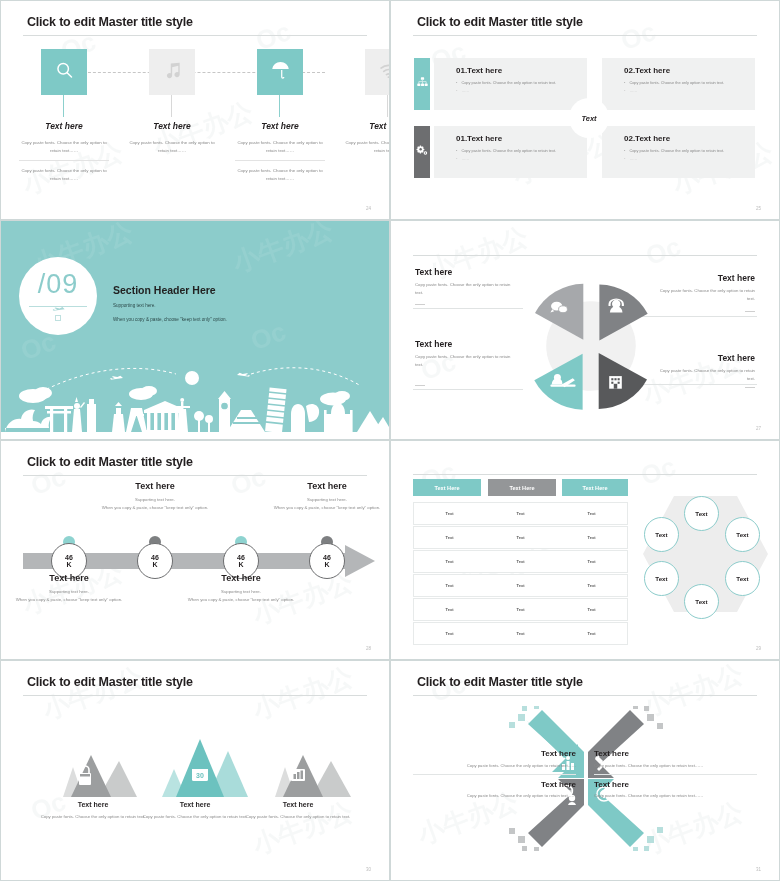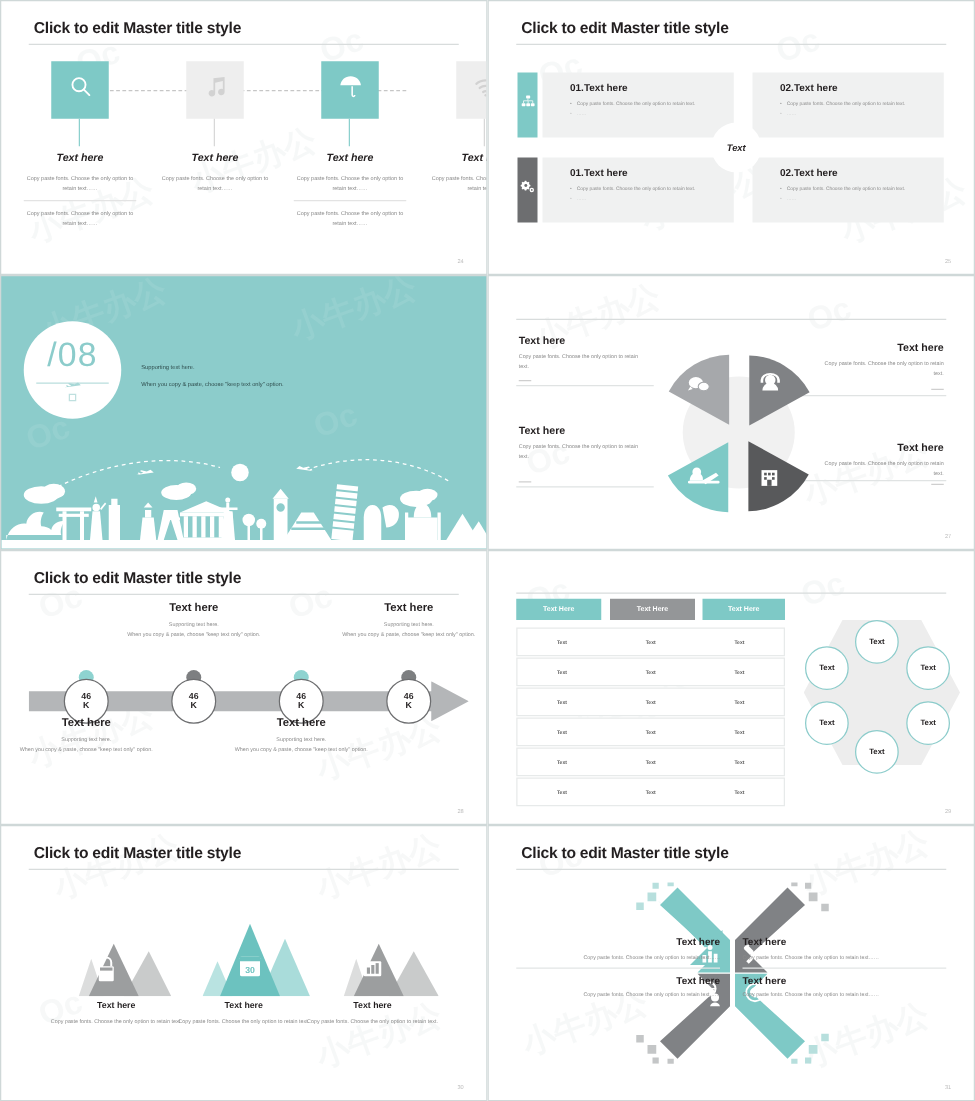--- a/index.html
+++ b/index.html
@@ -274,31 +274,32 @@
 
   <div class="slide s3">
     <div class="wm">
       <span style="left:30px;top:10px;color:#fff;">小牛办公</span>
         <span style="left:230px;top:8px;color:#fff;">小牛办公</span>
       <span style="left:20px;top:110px;color:#fff;">Oc</span>
         <span style="left:250px;top:100px;color:#fff;">Oc</span>
     </div>
 
     <div class="s3-circle">
-      <div class="s3-num">/08</div>
+      <div class="s3-num">/09</div>
       <div class="s3-line"></div>
       <div class="s3-plane">
         <svg width="16" height="10" viewBox="0 0 24 14" fill="#a7d7d6">
             <path d="M2 8.4l20-2.6-3.4-3.2-4.2 2-6.2-1.2-1.6.7 4 2.2-3 .8-2.2-1.2-1.3.5 1.4 1.6z"></path>
           </svg>
       </div>
       <div class="s3-hex"></div>
     </div>
 
     <div class="s3-txt">
+      <h2>Section Header Here</h2>
       <p>Supporting text here.</p>
       <p>When you copy &amp; paste, choose "keep text only" option.</p>
     </div>
 
     <div class="s3-city">
       <svg width="390" height="95" viewBox="0 0 390 95" fill="#ffffff">
 
         <path d="M40 48 C90 22 140 20 175 30" stroke="#fff" stroke-width="1" fill="none" stroke-dasharray="3 3"></path>
         <path d="M250 30 C290 18 330 24 360 42" stroke="#fff" stroke-width="1" fill="none" stroke-dasharray="3 3"></path>
 

